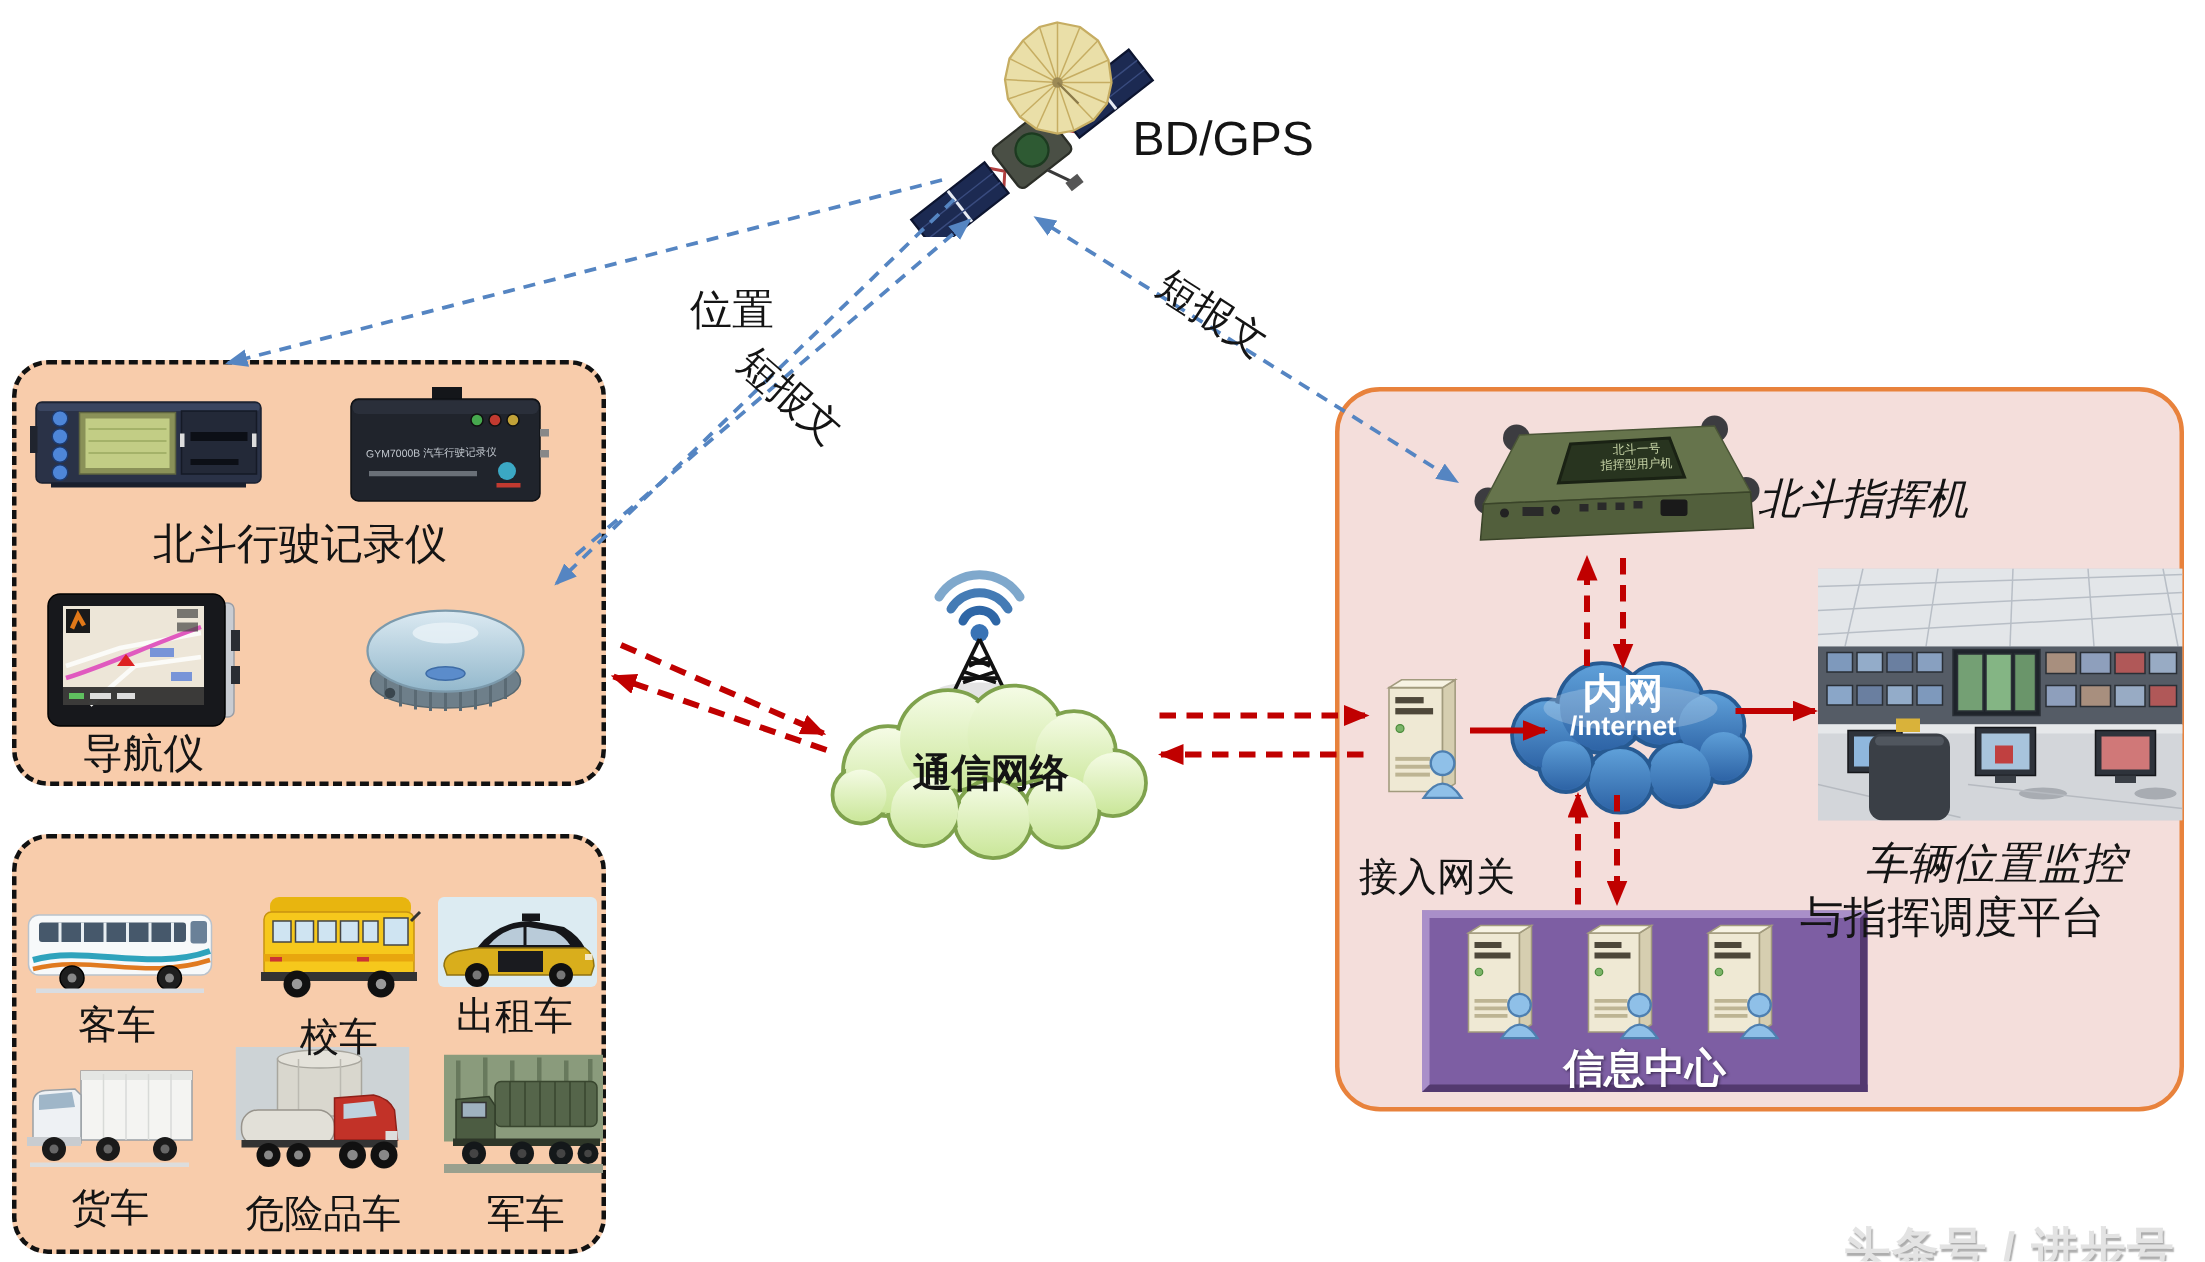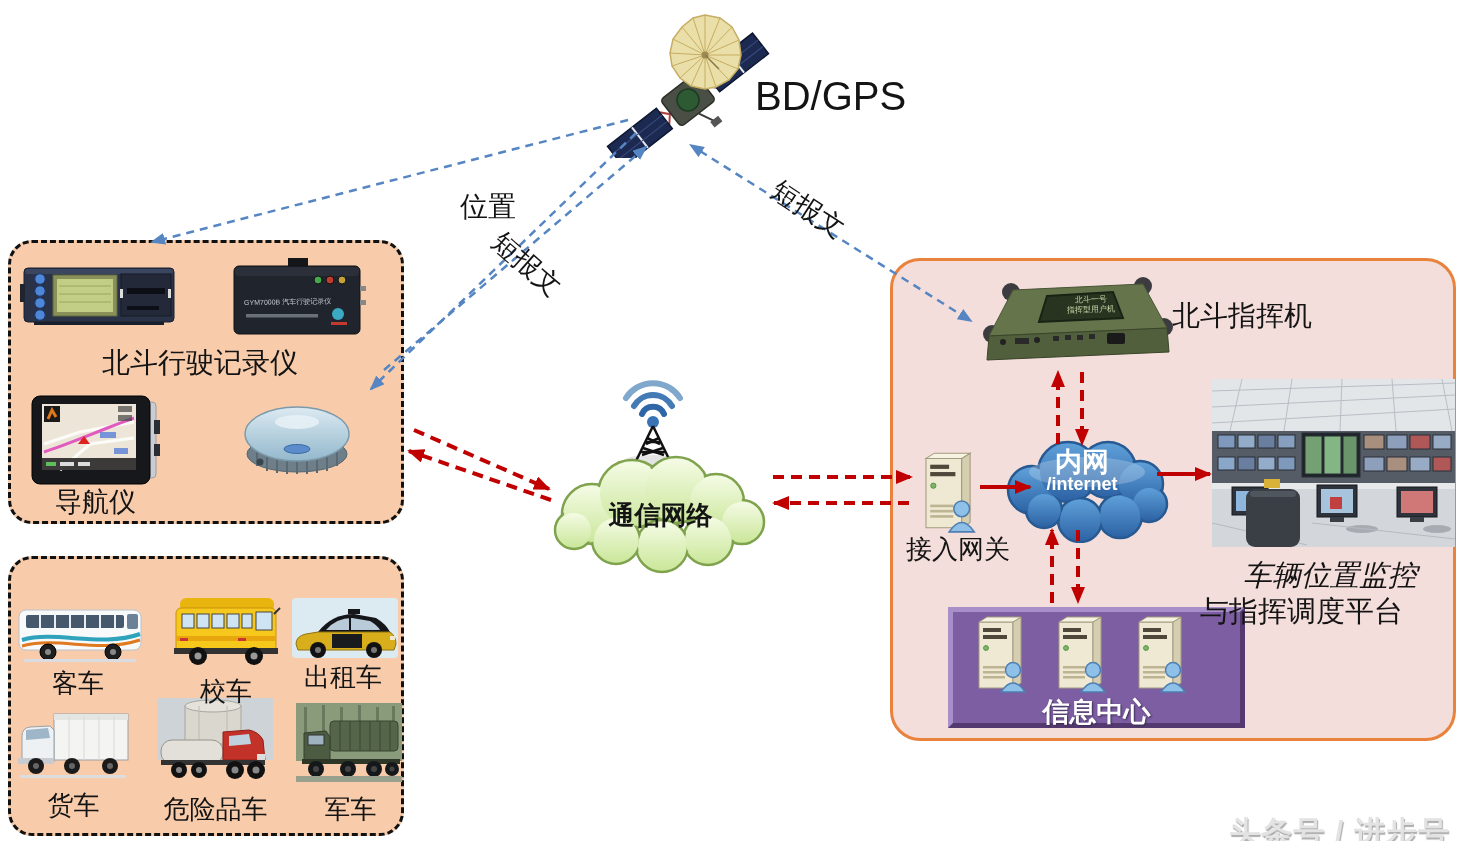--- a/index.html
+++ b/index.html
@@ -498,36 +498,36 @@
       <line x1="1082" y1="372" x2="1082" y2="444" marker-end="url(#mr)"></line>
       <line x1="1052" y1="603" x2="1052" y2="530" marker-end="url(#mr)"></line>
       <line x1="1078" y1="530" x2="1078" y2="602" marker-end="url(#mr)"></line>
     </g>
     <g stroke="#C00000" stroke-width="4" fill="none">
       <line x1="980" y1="487" x2="1030" y2="487" marker-end="url(#mr)"></line>
       <line x1="1157" y1="474" x2="1210" y2="474" marker-end="url(#mr)"></line>
     </g>
   </svg>
 
-  <div class="lbl" style="left:755px;top:74px;font-size:40px;font-weight:500;">BD/GPS</div>
+  <div class="lbl" style="left:755px;top:74px;font-size:32px;font-weight:500;">BD/GPS</div>
 
   <div class="lbl" style="left:460px;top:188px;font-size:28px;">位置</div>
   <div class="lbl" style="left:508px;top:224px;font-size:27px;transform:rotate(41deg);transform-origin:left top;">短报文</div>
   <div class="lbl" style="left:784px;top:172px;font-size:27px;transform:rotate(33deg);transform-origin:left top;">短报文</div>
 
   <div class="lbl center" style="left:55px;top:344px;width:290px;font-size:28px;">北斗行驶记录仪</div>
   <div class="lbl center" style="left:28px;top:484px;width:135px;font-size:27px;">导航仪</div>
 
   <div class="lbl center" style="left:18px;top:666px;width:120px;font-size:26px;text-align:center;">客车</div>
   <div class="lbl center" style="left:166px;top:674px;width:120px;font-size:26px;">校车</div>
   <div class="lbl center" style="left:283px;top:660px;width:120px;font-size:26px;">出租车</div>
   <div class="lbl center" style="left:16px;top:788px;width:115px;font-size:26px;">货车</div>
   <div class="lbl center" style="left:148px;top:792px;width:135px;font-size:26px;">危险品车</div>
   <div class="lbl center" style="left:293px;top:792px;width:115px;font-size:26px;">军车</div>
 
-  <div class="lbl" style="left:1172px;top:297px;font-size:28px;">北斗指挥机</div>
-  <div class="lbl center" style="left:898px;top:532px;width:120px;font-size:26px;">接入网关</div>
+  <div class="lbl" style="left:1172px;top:314px;font-size:28px;font-style:italic;">北斗指挥机</div>
+  <div class="lbl center" style="left:898px;top:567px;width:120px;font-size:26px;">接入网关</div>
   <div class="lbl" style="left:1243px;top:556px;font-size:29px;font-style:italic;">车辆位置监控</div>
   <div class="lbl" style="left:1200px;top:592px;font-size:29px;">与指挥调度平台</div>
 
   <div class="lbl watermark" style="left:1150px;top:790px;width:300px;text-align:right;font-size:31px;">头条号 / 进步号</div>
 
 </div>
 
 </body></html>

